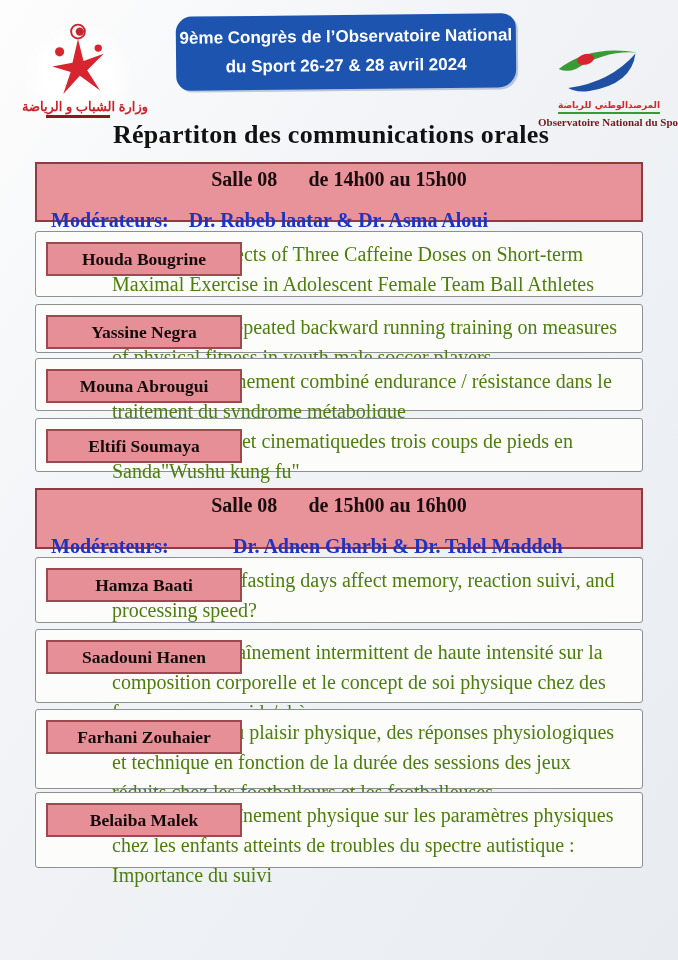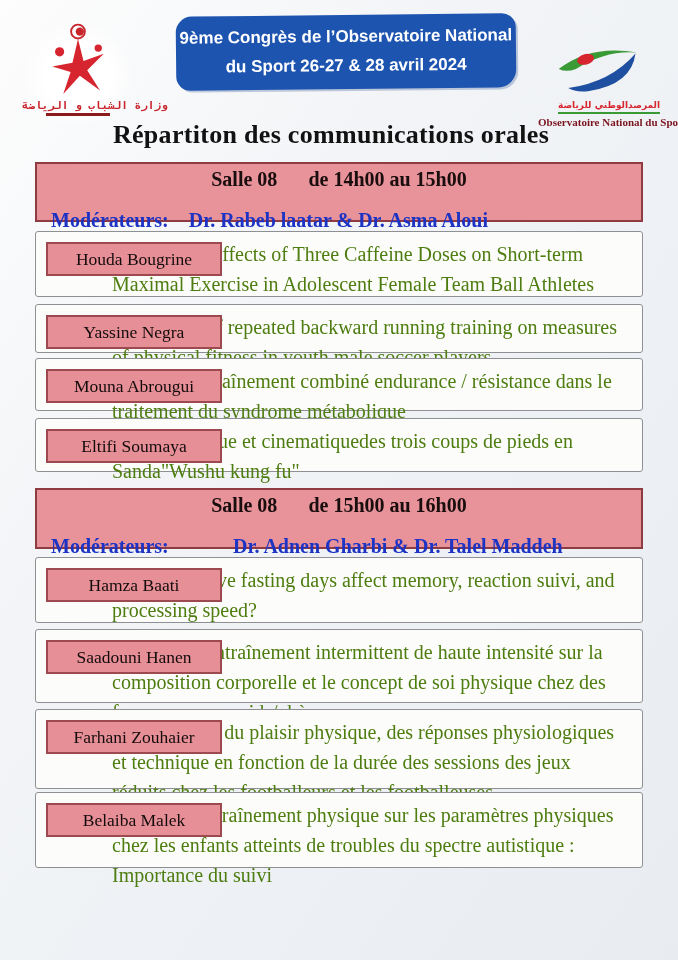--- a/index.html
+++ b/index.html
@@ -22,21 +22,21 @@
   }
 
   
   .logo-left {
     position:absolute; left:22px; top:22px; width:112px; height:106px;
     background:radial-gradient(closest-side,#ffffff 60%,rgba(255,255,255,0));
     text-align:center;
   }
   .logo-left svg { display:block; margin:0 auto; }
   .logo-left .ar {
-    font-family:Liberation Mono, monospace; font-size:11px; color:#c8242c;
+    font-family:Liberation Sans, sans-serif; font-size:13px; color:#c8242c;
     font-weight:bold; line-height:1.1; white-space:nowrap;
   }
   .logo-left .bar { width:64px; height:3px; background:#8b1a1a; margin:1px auto 0; }
 
   
   .logo-right {
     position:absolute; left:538px; top:40px; width:122px; height:90px; text-align:right;
   }
   .logo-right svg { display:block; margin:0 auto; }
   .logo-right .ar {
@@ -84,24 +84,24 @@
   }
   .r1 { top:231px; height:66px; }
   .r2 { top:304px; height:49px; }
   .r3 { top:358px; height:53px; }
   .r4 { top:418px; height:54px; }
   .r5 { top:557px; height:66px; }
   .r6 { top:629px; height:74px; }
   .r7 { top:709px; height:80px; }
   .r8 { top:792px; height:76px; }
   .name-box {
-    position:absolute; left:10px; top:10px; width:176px; height:34px;
+    position:absolute; left:10px; top:10px; width:196px; height:34px;
     box-sizing:border-box; background:#e78f97; border:2px solid #9c4a50;
     display:flex; align-items:center; justify-content:center;
-    font-size:17.5px; font-weight:normal; color:#140c0c; white-space:nowrap;
+    font-size:17.5px; font-weight:bold; color:#140c0c; white-space:nowrap;
   }
   .talk {
     margin-left:76px; padding:7px 14px 6px 0;
     font-size:20px; line-height:1.5; color:#4d7c0f;
   }
 </style>
 </head>
 <body>
 
 <div class="page">

